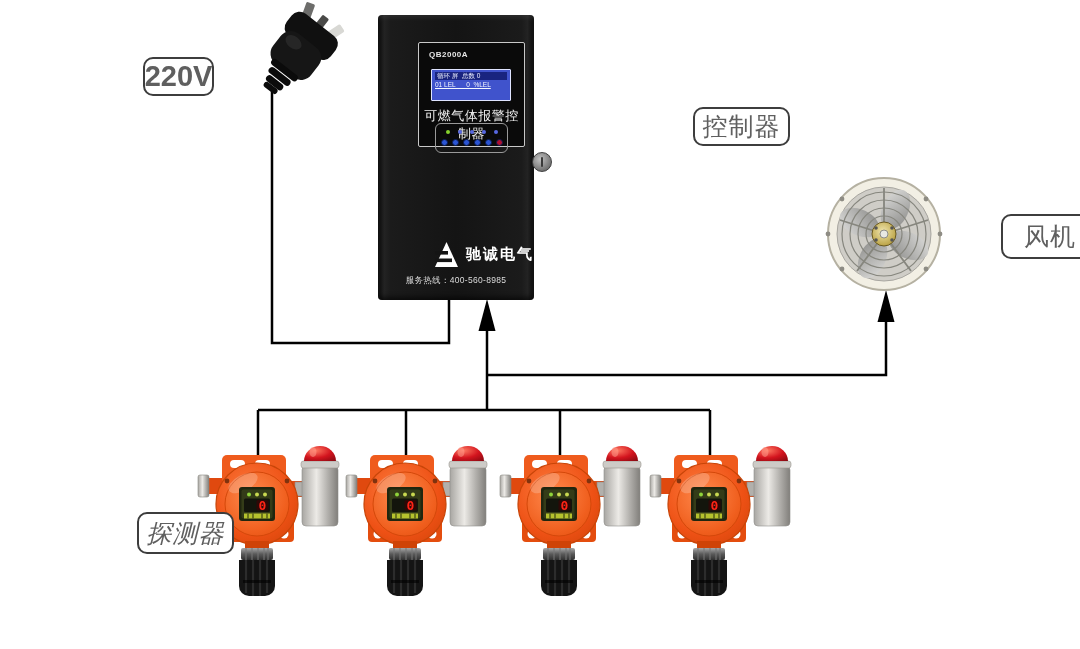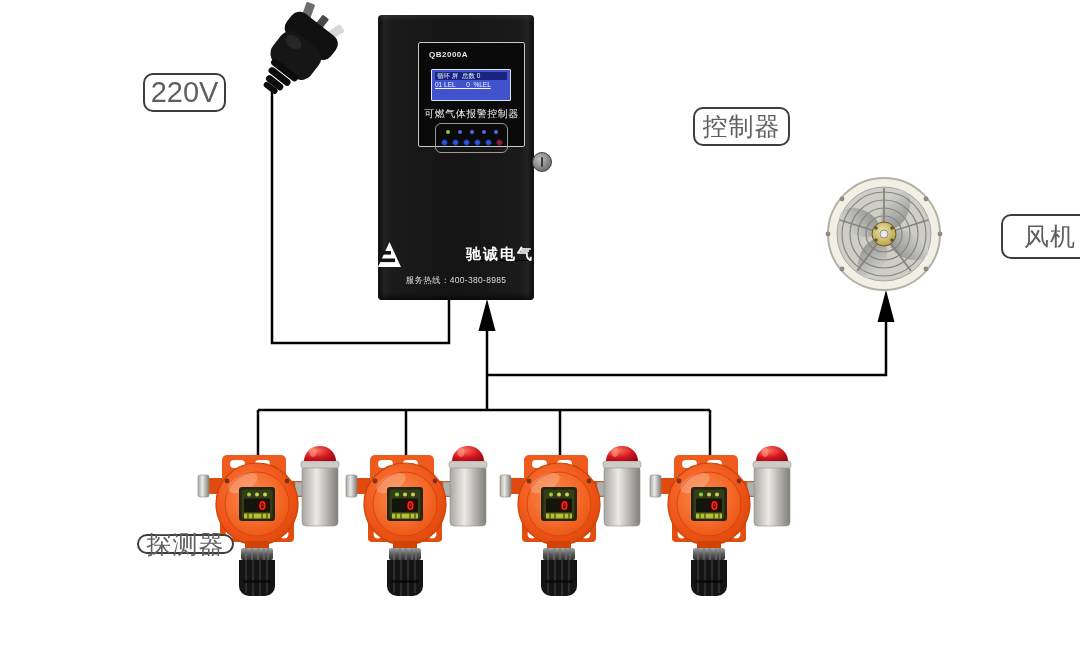--- a/index.html
+++ b/index.html
@@ -42,41 +42,41 @@
   .lcd {
     position:absolute; left:12px; top:26px; width:80px; height:32px;
     background:#4053cc; border:1px solid #dfe4ff; border-radius:1px;
     overflow:hidden;
   }
   .lcd-row { font-size:6.5px; line-height:8px; white-space:pre; padding:1px 3px 0 3px; }
   .lcd-head { background:#19247f; color:#eef2ff; margin:2px 3px 0 3px; padding:0 2px; }
   .lcd-val  { color:#f4f7ff; text-decoration:underline; }
   .ctrl-title {
     position:absolute; left:0; top:64px; width:100%;
-    text-align:center; font-size:10px; color:#f2f2f2; letter-spacing:0.5px;
+    text-align:center; font-size:13px; color:#f2f2f2; letter-spacing:0.5px;
   }
   .btn-panel {
     position:absolute; left:16px; top:80px; width:73px; height:30px;
     border:1px solid #999; border-radius:6px;
     display:flex; flex-direction:column; align-items:center; justify-content:space-evenly;
   }
   .led-row { display:flex; gap:8px; }
   .led-row span { width:4px; height:4px; border-radius:50%; display:block; }
   .btn-row { display:flex; gap:4px; }
   .btn-row span { width:7px; height:7px; border-radius:50%; display:block; border:1px solid #0a1a50; }
   .ctrl-lock {
     position:absolute; left:154px; top:137px; width:20px; height:20px; border-radius:50%;
     background:radial-gradient(circle at 40% 35%, #c2c2c2, #6f6f6f 75%);
     border:1px solid #3f3f3f;
     display:flex; align-items:center; justify-content:center;
   }
   .lock-slot { width:2.5px; height:10px; background:#3a3a3a; border-radius:1px; display:block; }
   .ctrl-brand {
     position:absolute; left:0; top:227px; width:100%;
-    display:flex; align-items:center; justify-content:space-between; gap:8px;text-decoration:underline;
+    display:flex; align-items:center; justify-content:flex-end; gap:8px;
   }
   .ctrl-brand span { font-size:15px; font-weight:bold; color:#ffffff; letter-spacing:2px; }
   .ctrl-hotline {
     position:absolute; left:0; top:260px; width:100%;
     text-align:center; font-size:8.5px; color:#dcdcdc; letter-spacing:0.3px;
   }
   .det-digit {
     font-family:"DejaVu Sans Mono", monospace;
     font-size:13px; font-weight:bold; fill:#ff2416;
   }
@@ -283,21 +283,21 @@
     <span class="lock-slot"></span>
   </div>
   <div class="ctrl-brand">
     <svg width="23" height="25" viewBox="0 0 23 25">
       <polygon points="11.5,0 23,25 0,25" fill="#ffffff"></polygon>
       <rect x="0" y="9" width="13" height="3.6" fill="#141414"></rect>
       <rect x="0" y="16.5" width="17" height="3.6" fill="#141414"></rect>
     </svg>
     <span>驰诚电气</span>
   </div>
-  <div class="ctrl-hotline">服务热线：400-380-8985</div>
+  <div class="ctrl-hotline">服务热线：400-560-8985</div>
 </div>
 
-<div class="tag tag-power" style="left:143px; top:73px; width:83px; height:39px;">220V</div>
+<div class="tag tag-power" style="left:143px; top:57px; width:71px; height:39px;font-weight:bold;">220V</div>
 <div class="tag tag-cn" style="left:645px; top:107px; width:97px; height:39px;">控制器</div>
 <div class="tag tag-cn" style="left:953px; top:214px; width:98px; height:45px;">风机</div>
-<div class="tag tag-cn" style="left:89px; top:534px; width:97px; height:20px;">探测器</div>
+<div class="tag tag-cn" style="left:89px; top:512px; width:97px; height:42px;font-style:italic;">探测器</div>
 
 </div>
 
 </body></html>

